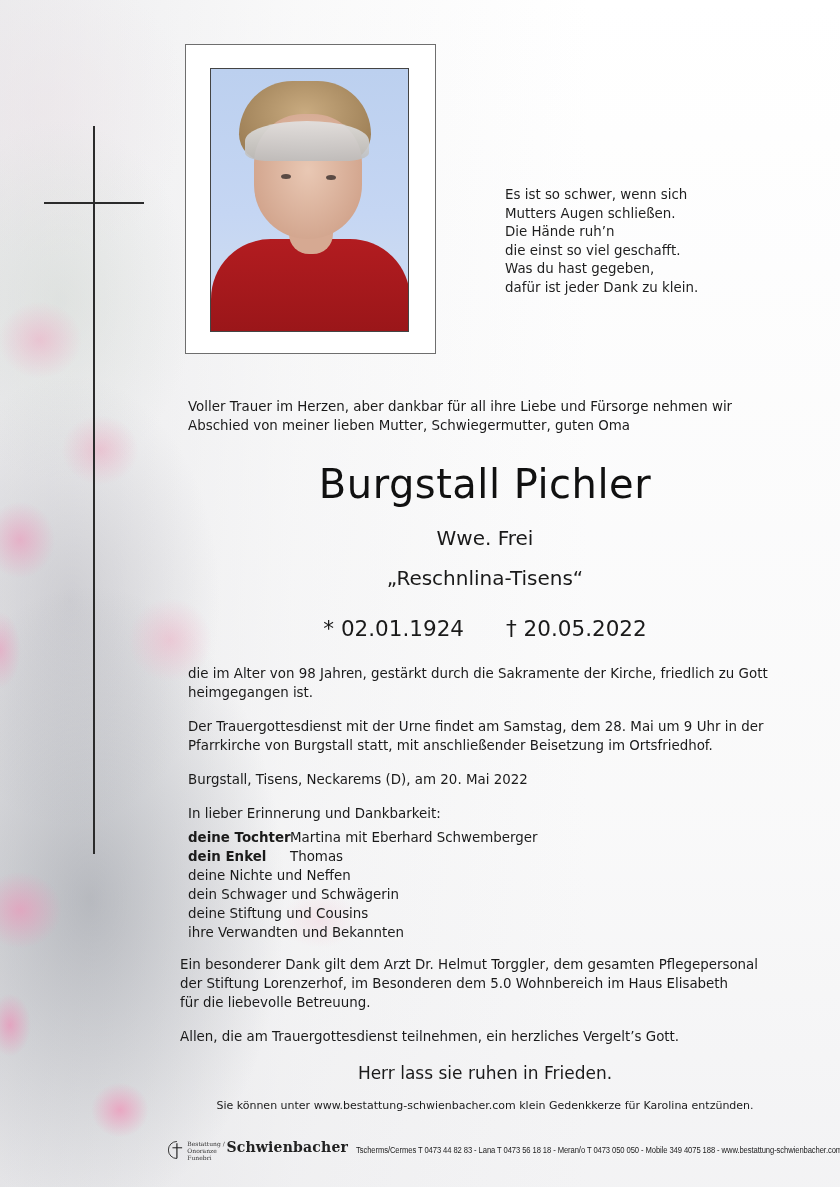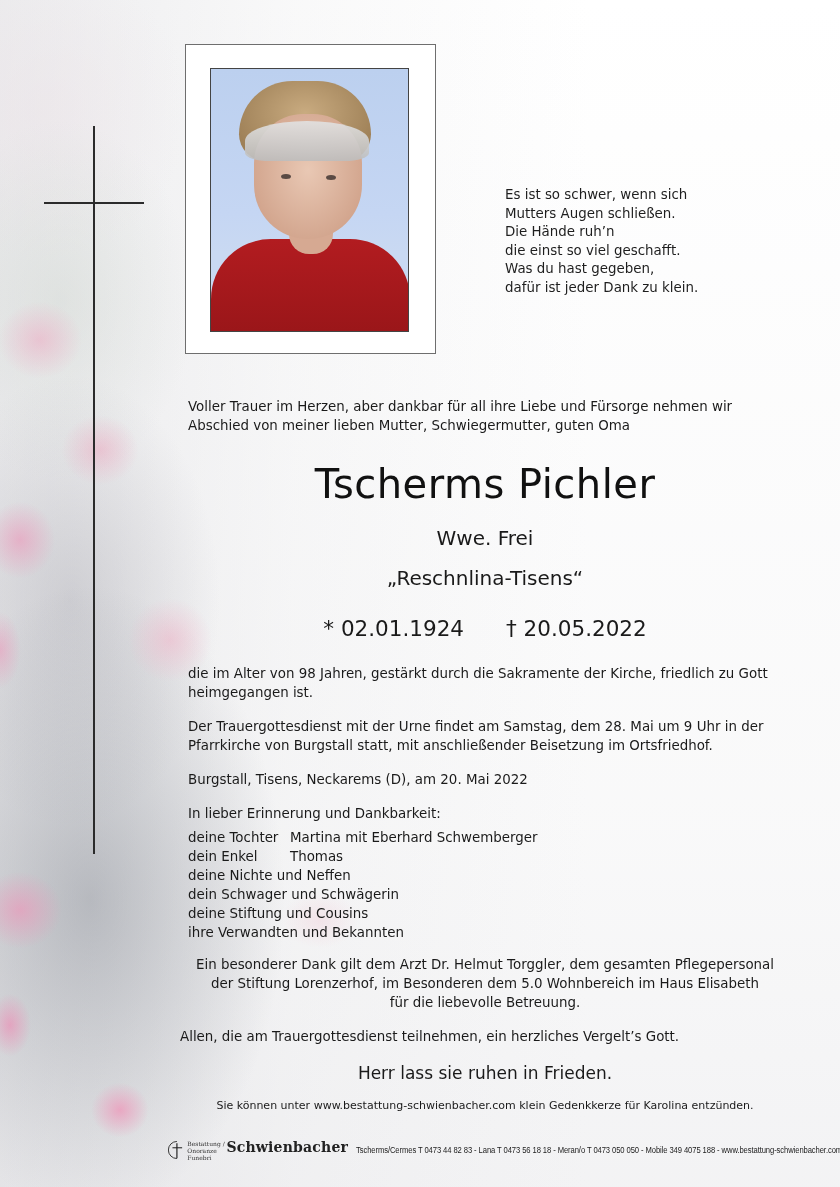--- a/index.html
+++ b/index.html
@@ -62,23 +62,23 @@
 
   .para { left:188px; width:600px; font-size:13.4px; line-height:19px; }
   .para div { white-space:nowrap; }
   .p1 { top:664px; }
   .p2 { top:717px; }
   .p3 { top:770px; }
   .p4 { top:804px; }
 
   .family { left:188px; top:828px; width:500px; font-size:13.4px; line-height:19px; }
   .family .row { display:flex; white-space:nowrap; }
-  .family .rel { width:102px; }
+  .family .rel { width:102px;font-weight:bold; }
 
-  .thanks { left:180px; top:955px; width:610px; text-align:center; font-size:13.4px; line-height:19px; }
+  .thanks { left:180px; top:955px; width:610px; text-align:left; font-size:13.4px; line-height:19px; }
   .thanks div { white-space:nowrap; }
   .allen { left:180px; top:1027px; width:610px; text-align:left; font-size:13.4px; line-height:19px; white-space:nowrap; }
   .rip { left:180px; top:1060px; width:610px; text-align:center; font-size:17px; line-height:26px; }
   .candle { left:180px; top:1098px; width:610px; text-align:center; font-size:11px; line-height:16px; white-space:nowrap; }
 
   .footer { left:168px; top:1134px; width:660px; height:32px; display:flex; align-items:center; }
   .logo { display:flex; align-items:center; margin-right:8px; }
   .logo svg { display:block; }
   .logo-text { display:flex; flex-direction:row; margin-left:3px; }
   .logo-small { font-family:"DejaVu Serif", serif; font-size:6px; line-height:7px; color:#333; }
@@ -112,21 +112,21 @@
   <div>die einst so viel geschafft.</div>
   <div>Was du hast gegeben,</div>
   <div>dafür ist jeder Dank zu klein.</div>
 </div>
 
 <div class="layer intro">
   <div>Voller Trauer im Herzen, aber dankbar für all ihre Liebe und Fürsorge nehmen wir</div>
   <div>Abschied von meiner lieben Mutter, Schwiegermutter, guten Oma</div>
 </div>
 
-<div class="layer name">Tscherms Pichler</div>
+<div class="layer name">Burgstall Pichler</div>
 <div class="layer sub1">Wwe. Frei</div>
 <div class="layer sub2">„Reschnlina-Tisens“</div>
 <div class="layer dates">
   <span>* 02.01.1924</span><span class="gap"></span><span>† 20.05.2022</span>
 </div>
 
 <div class="layer para p1">
   <div>die im Alter von 98 Jahren, gestärkt durch die Sakramente der Kirche, friedlich zu Gott</div>
   <div>heimgegangen ist.</div>
 </div>

